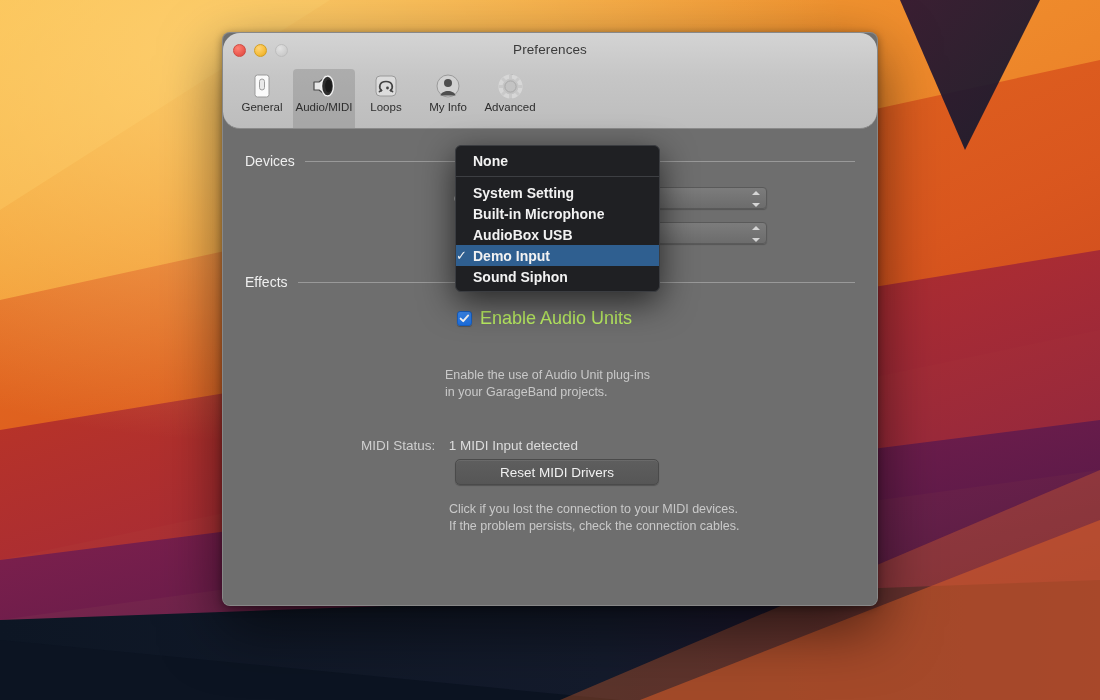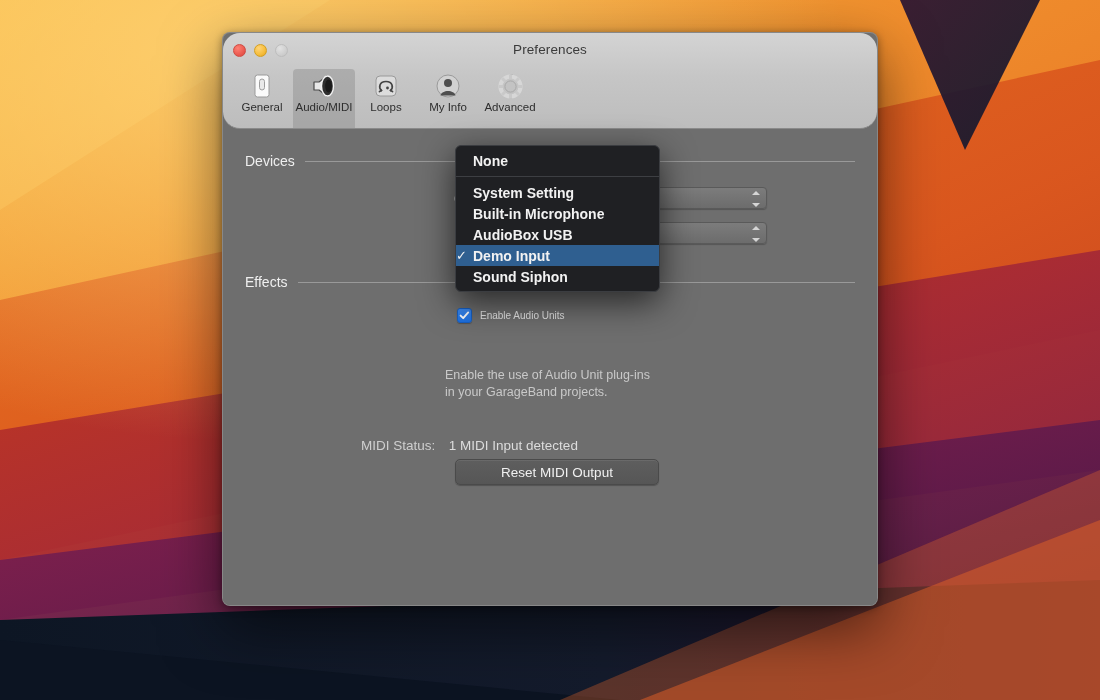--- a/index.html
+++ b/index.html
@@ -86,21 +86,21 @@
   
   .cbrow{ position:absolute; display:flex; align-items:center; gap:8px; }
   .cbox{
     width:15px; height:15px; border-radius:3px;
     background:linear-gradient(to bottom,#3d8cf5,#1c6fe0);
     border:1px solid #1760c4;
     display:flex; align-items:center; justify-content:center;
     box-shadow:0 1px 1px rgba(0,0,0,.25);
   }
   .cbox svg{ display:block; }
-  .cblabel{ font-size:10px; color:#e5e5e5; }
+  .cblabel{ font-size:18px; color:#bef264; }
   .helptext{ position:absolute; font-size:12.5px; color:#c9c9c9; line-height:17px; }
 
   .statusline{ position:absolute; font-size:13.5px; color:#dcdcdc; white-space:nowrap; }
   .statusline .lab{ color:#cfcfcf; }
 
   .btn{
     position:absolute; height:26px; border-radius:5px;
     background:linear-gradient(to bottom,#5e5e5e,#565656);
     border:1px solid #4a4a4a;
     color:#f0f0f0; font-size:13.5px;
@@ -319,22 +319,26 @@
       <div>in your GarageBand projects.</div>
     </div>
 
 
     <div class="statusline" style="left:138px; top:309px;">
       <span class="lab">MIDI Status:</span>
       <span style="display:inline-block;width:6px;"></span>
       <span>1 MIDI Input detected</span>
     </div>
 
-    <div class="btn" style="left:232px; top:330px; width:204px;">Reset MIDI Output</div>
-
+    <div class="btn" style="left:232px; top:330px; width:204px;">Reset MIDI Drivers</div>
+
+    <div class="helptext" style="left:226px; top:372px;">
+      <div>Click if you lost the connection to your MIDI devices.</div>
+      <div>If the problem persists, check the connection cables.</div>
+    </div>
 
   </div>
 </div>
 
 <div id="menu">
   <div class="mi">
     <span class="chk"></span>
     <span class="mlabel">None</span>
   </div>
   <div class="msep"></div>

